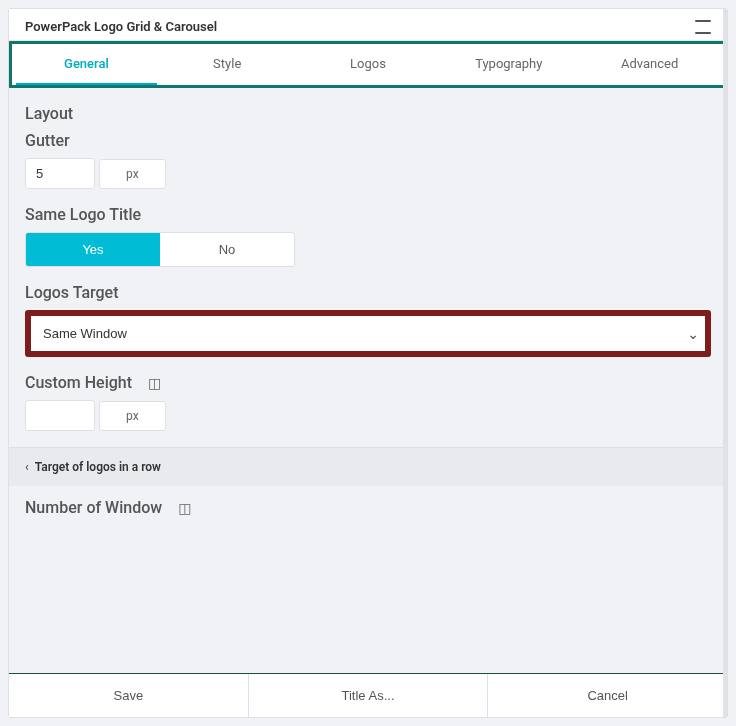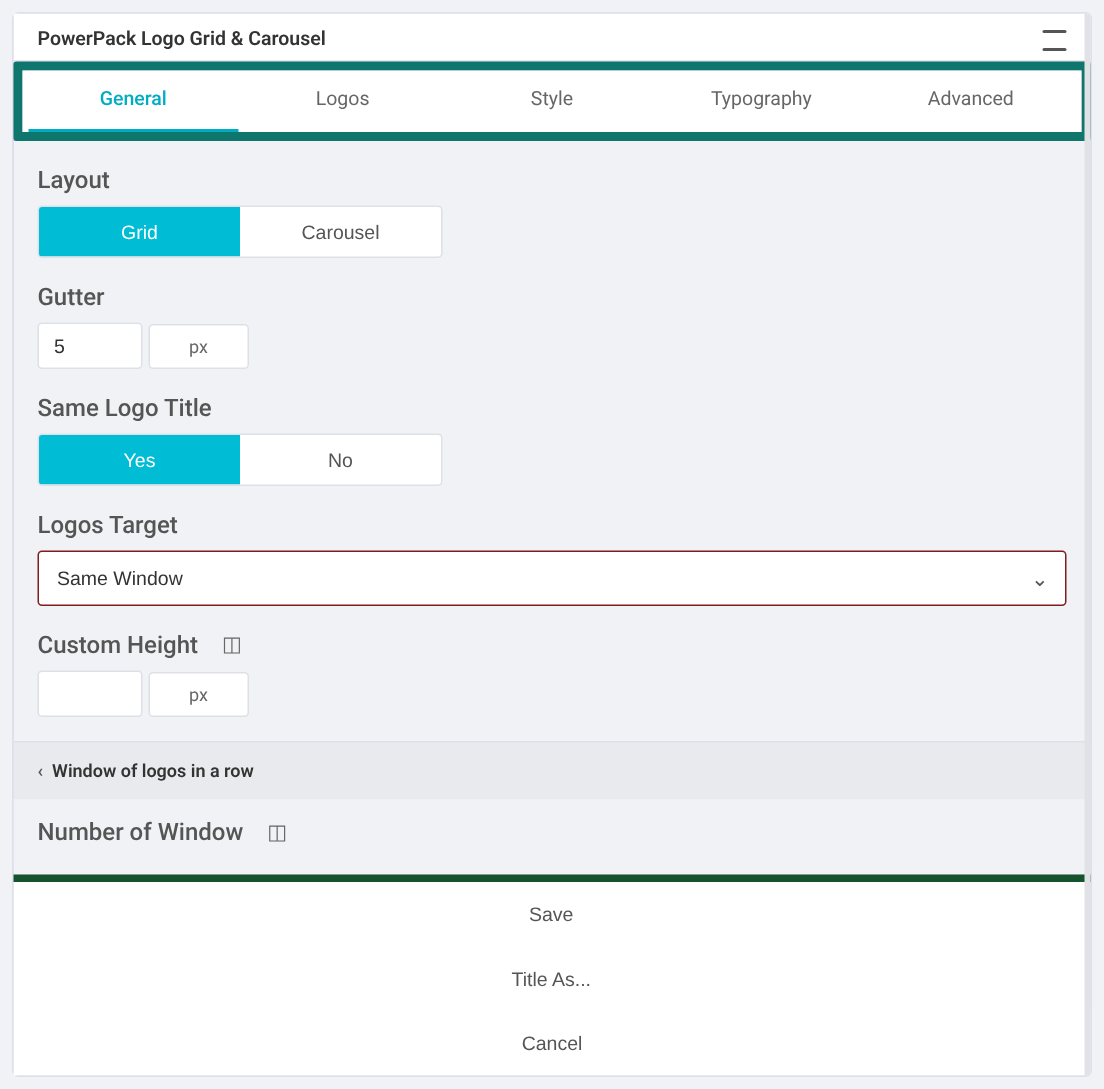--- a/index.html
+++ b/index.html
@@ -9,21 +9,21 @@
       width: 736px;
       height: 726px;
       overflow: hidden;
       display: flex;
       align-items: center;
       justify-content: center;
     }
     .panel {
       width: 720px;
       height: 710px;
-      background: #c4b5fd;
+      background: #ef4444;
       border: 1px solid #dde1e7;
       border-radius: 4px;
       display: flex;
       flex-direction: column;
       position: relative;
     }
     
     .panel-header {
       display: flex;
       align-items: center;
@@ -47,21 +47,21 @@
     }
     .panel-menu-icon span {
       display: block;
       height: 2px;
       background: #555;
       border-radius: 1px;
     }
     
     .tabs-container {
       background: #fff;
-      border: 6px solid #0f766e;
+      border: 3px solid #0f766e;
       border-radius: 2px;
       margin: 0 0 0 0;
     }
     .tabs {
       display: flex;
       background: #fff;
       padding: 0 4px;
     }
     .tab {
       flex: 1;
@@ -143,21 +143,21 @@
       color: #666;
       text-align: center;
     }
     
     .dropdown-container {
       margin-bottom: 16px;
     }
     .dropdown-select {
       width: 100%;
       padding: 10px 36px 10px 12px;
-      border: 1px solid #7f1d1d;
+      border: 6px solid #7f1d1d;
       border-radius: 3px;
       background: #fff;
       font-size: 13px;
       color: #333;
       appearance: none;
       -webkit-appearance: none;
       cursor: pointer;
       outline: none;
     }
     .dropdown-wrapper {
@@ -205,23 +205,22 @@
     }
     
     .inner-section {
       background: #f0f2f5;
       padding: 12px 16px 8px 16px;
       margin: 0 -16px;
     }
     
     .panel-footer {
       display: flex;
-      border-top: 5px solid #14532d;
-      background: #fff;
-      flex-direction: column;
+      border-top: 1px solid #14532d;
+      background: #fff;
     }
     .footer-btn {
       flex: 1;
       padding: 14px 8px;
       border: none;
       background: transparent;
       font-size: 13px;
       color: #555;
       cursor: pointer;
       text-align: center;
@@ -256,34 +255,30 @@
     <span class="panel-title">PowerPack Logo Grid &amp; Carousel</span>
     <div class="panel-menu-icon">
       <span></span>
       <span></span>
     </div>
   </div>
 
   <div class="tabs-container">
     <div class="tabs">
       <div class="tab active">General</div>
+      <div class="tab">Style</div>
       <div class="tab">Logos</div>
-      <div class="tab">Style</div>
       <div class="tab">Typography</div>
       <div class="tab">Advanced</div>
     </div>
   </div>
 
   <div class="panel-content">
 
     <div class="section-label">Layout</div>
-    <div class="toggle-group">
-      <button class="toggle-btn active">Grid</button>
-      <button class="toggle-btn">Carousel</button>
-    </div>
 
     <div class="section-label">Gutter</div>
     <div class="input-unit-row">
       <input class="input-field" type="text" value="5" style="">
       <span class="unit-badge">px</span>
     </div>
 
     <div class="section-label">Same Logo Title</div>
     <div class="toggle-group">
       <button class="toggle-btn active">Yes</button>
@@ -304,21 +299,21 @@
       <span class="monitor-icon">◫</span>
     </div>
     <div class="input-unit-row">
       <input class="input-field" type="text" value="" style="">
       <span class="unit-badge">px</span>
     </div>
 
     <div class="collapsible-section">
       <div class="collapsible-header">
         <span class="collapsible-arrow">‹</span>
-        <span>Window of logos in a row</span>
+        <span>Target of logos in a row</span>
       </div>
     </div>
 
     <div class="inner-section">
       <div class="custom-height-label">
         <span class="section-label" style="margin-bottom:0;">Number of Window</span>
         <span class="monitor-icon">◫</span>
       </div>
     </div>
 

